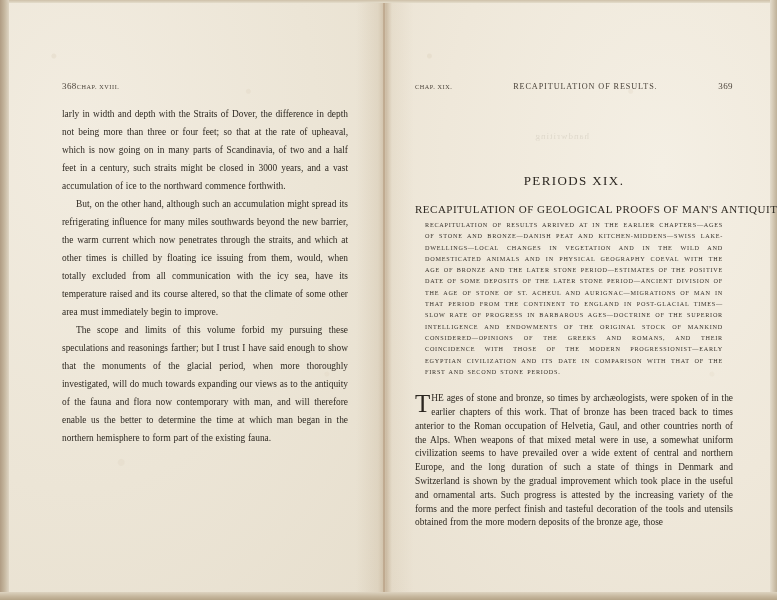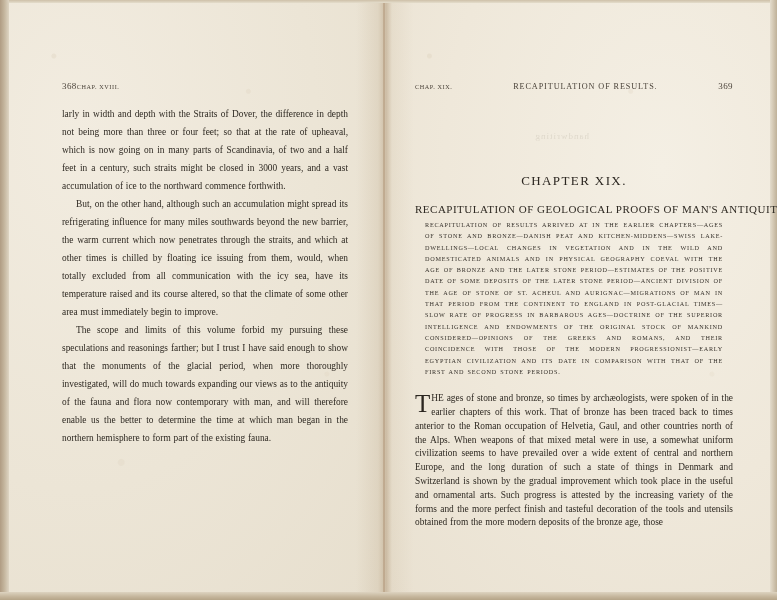--- a/index.html
+++ b/index.html
@@ -263,21 +263,21 @@
       <div class="showthrough">handwriting</div>
 
       <div class="textblock tb-right">
 
         <div class="runhead runhead-right">
           <span class="chap">CHAP. XIX.</span>
           <span class="title">RECAPITULATION OF RESULTS.</span>
           <span class="folio">369</span>
         </div>
 
-        <div class="chapter-no">CHAPTER XIX.</div>
+        <div class="chapter-no">PERIODS XIX.</div>
 
         <div class="chapter-sub">RECAPITULATION OF GEOLOGICAL PROOFS OF MAN'S ANTIQUITY.</div>
 
         <div class="synopsis">RECAPITULATION OF RESULTS ARRIVED AT IN THE EARLIER CHAPTERS—AGES OF STONE AND BRONZE—DANISH PEAT AND KITCHEN-MIDDENS—SWISS LAKE-DWELLINGS—LOCAL CHANGES IN VEGETATION AND IN THE WILD AND DOMESTICATED ANIMALS AND IN PHYSICAL GEOGRAPHY COEVAL WITH THE AGE OF BRONZE AND THE LATER STONE PERIOD—ESTIMATES OF THE POSITIVE DATE OF SOME DEPOSITS OF THE LATER STONE PERIOD—ANCIENT DIVISION OF THE AGE OF STONE OF ST. ACHEUL AND AURIGNAC—MIGRATIONS OF MAN IN THAT PERIOD FROM THE CONTINENT TO ENGLAND IN POST-GLACIAL TIMES—SLOW RATE OF PROGRESS IN BARBAROUS AGES—DOCTRINE OF THE SUPERIOR INTELLIGENCE AND ENDOWMENTS OF THE ORIGINAL STOCK OF MANKIND CONSIDERED—OPINIONS OF THE GREEKS AND ROMANS, AND THEIR COINCIDENCE WITH THOSE OF THE MODERN PROGRESSIONIST—EARLY EGYPTIAN CIVILIZATION AND ITS DATE IN COMPARISON WITH THAT OF THE FIRST AND SECOND STONE PERIODS.</div>
 
         <p class="dropcap-para">
           <span class="dropcap">T</span><span>HE ages of stone and  bronze, so times  by archæologists,</span>
           <span>were spoken of  in  the  earlier  chapters  of  this work.</span>
           <span>That of bronze has been traced back to times anterior to the Roman occupation of Helvetia, Gaul, and other countries north of the Alps.  When weapons of that mixed metal were in use, a somewhat uniform civilization seems to have prevailed over a wide extent of central and northern Europe, and the long duration of such a state of things in Denmark and Switzerland is shown by the gradual improvement which took place in the useful and ornamental arts.  Such progress is attested by the increasing variety of the forms and the more perfect finish and tasteful decoration of the tools and utensils obtained from the more modern deposits of the bronze age, those</span>
         </p>

